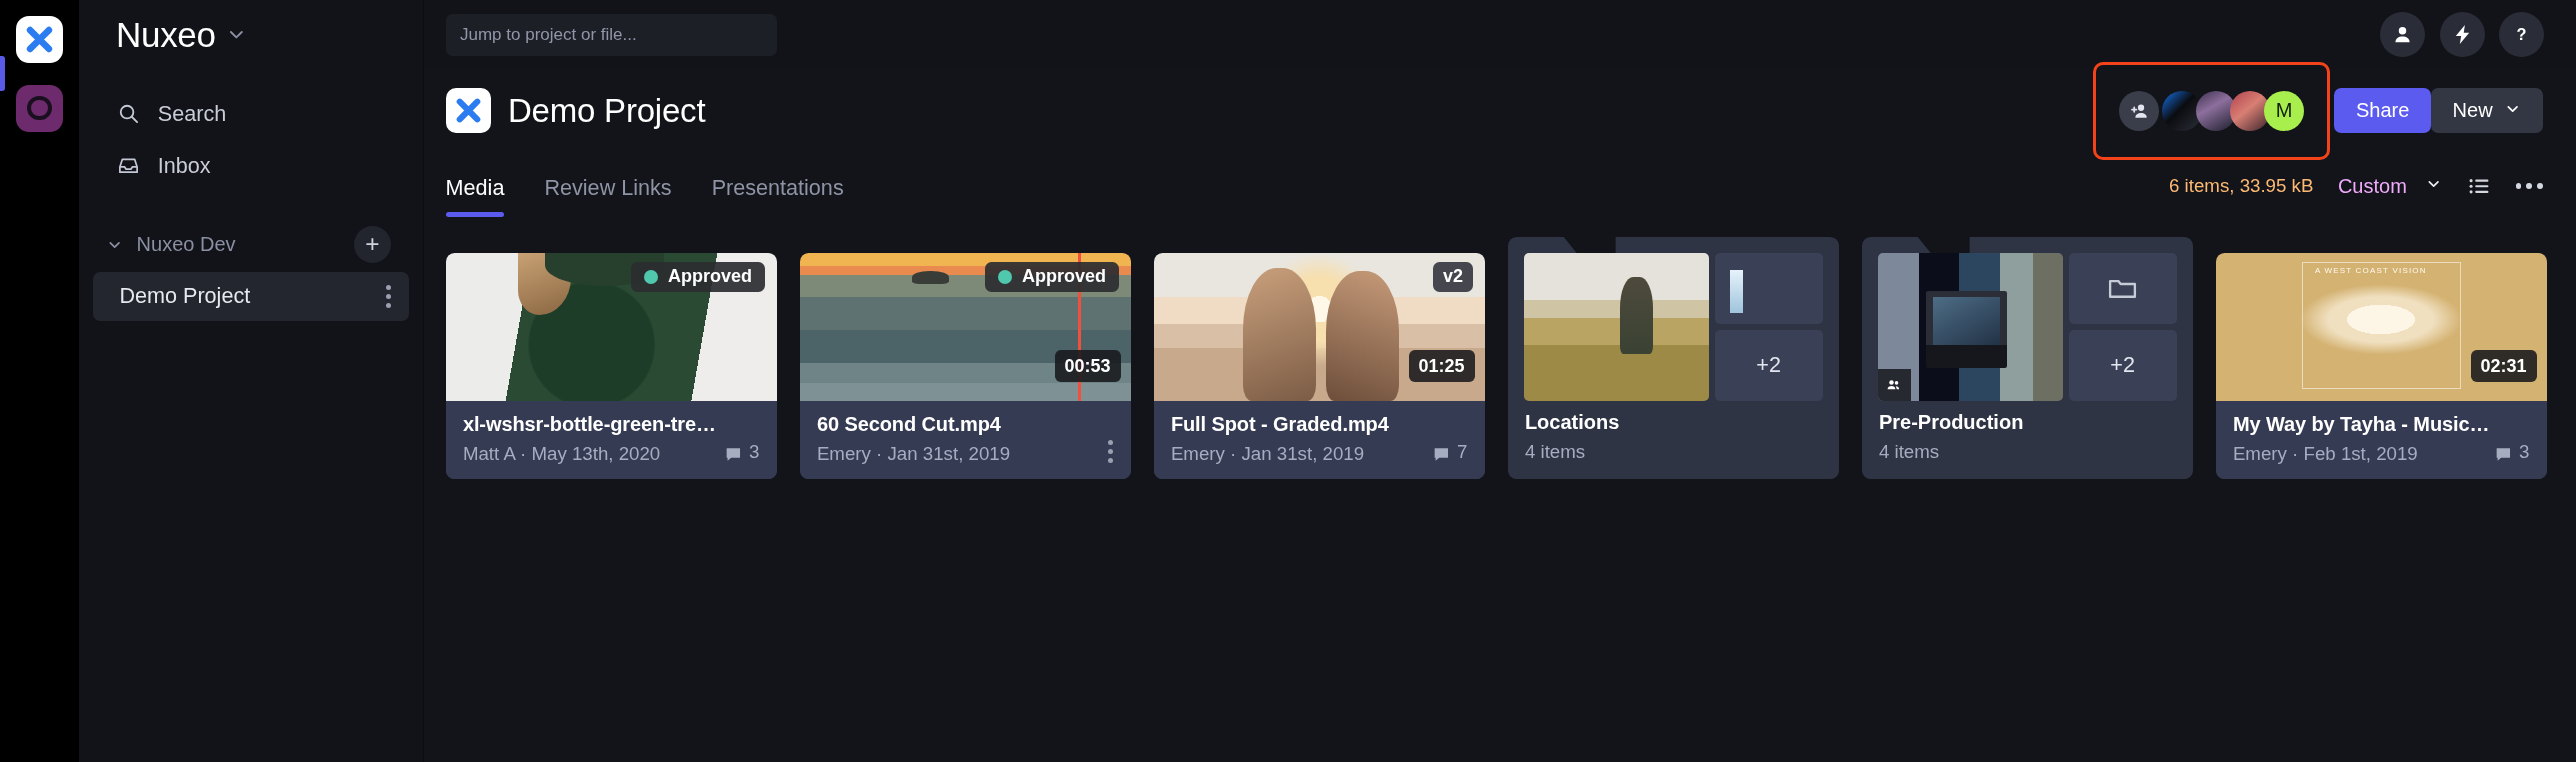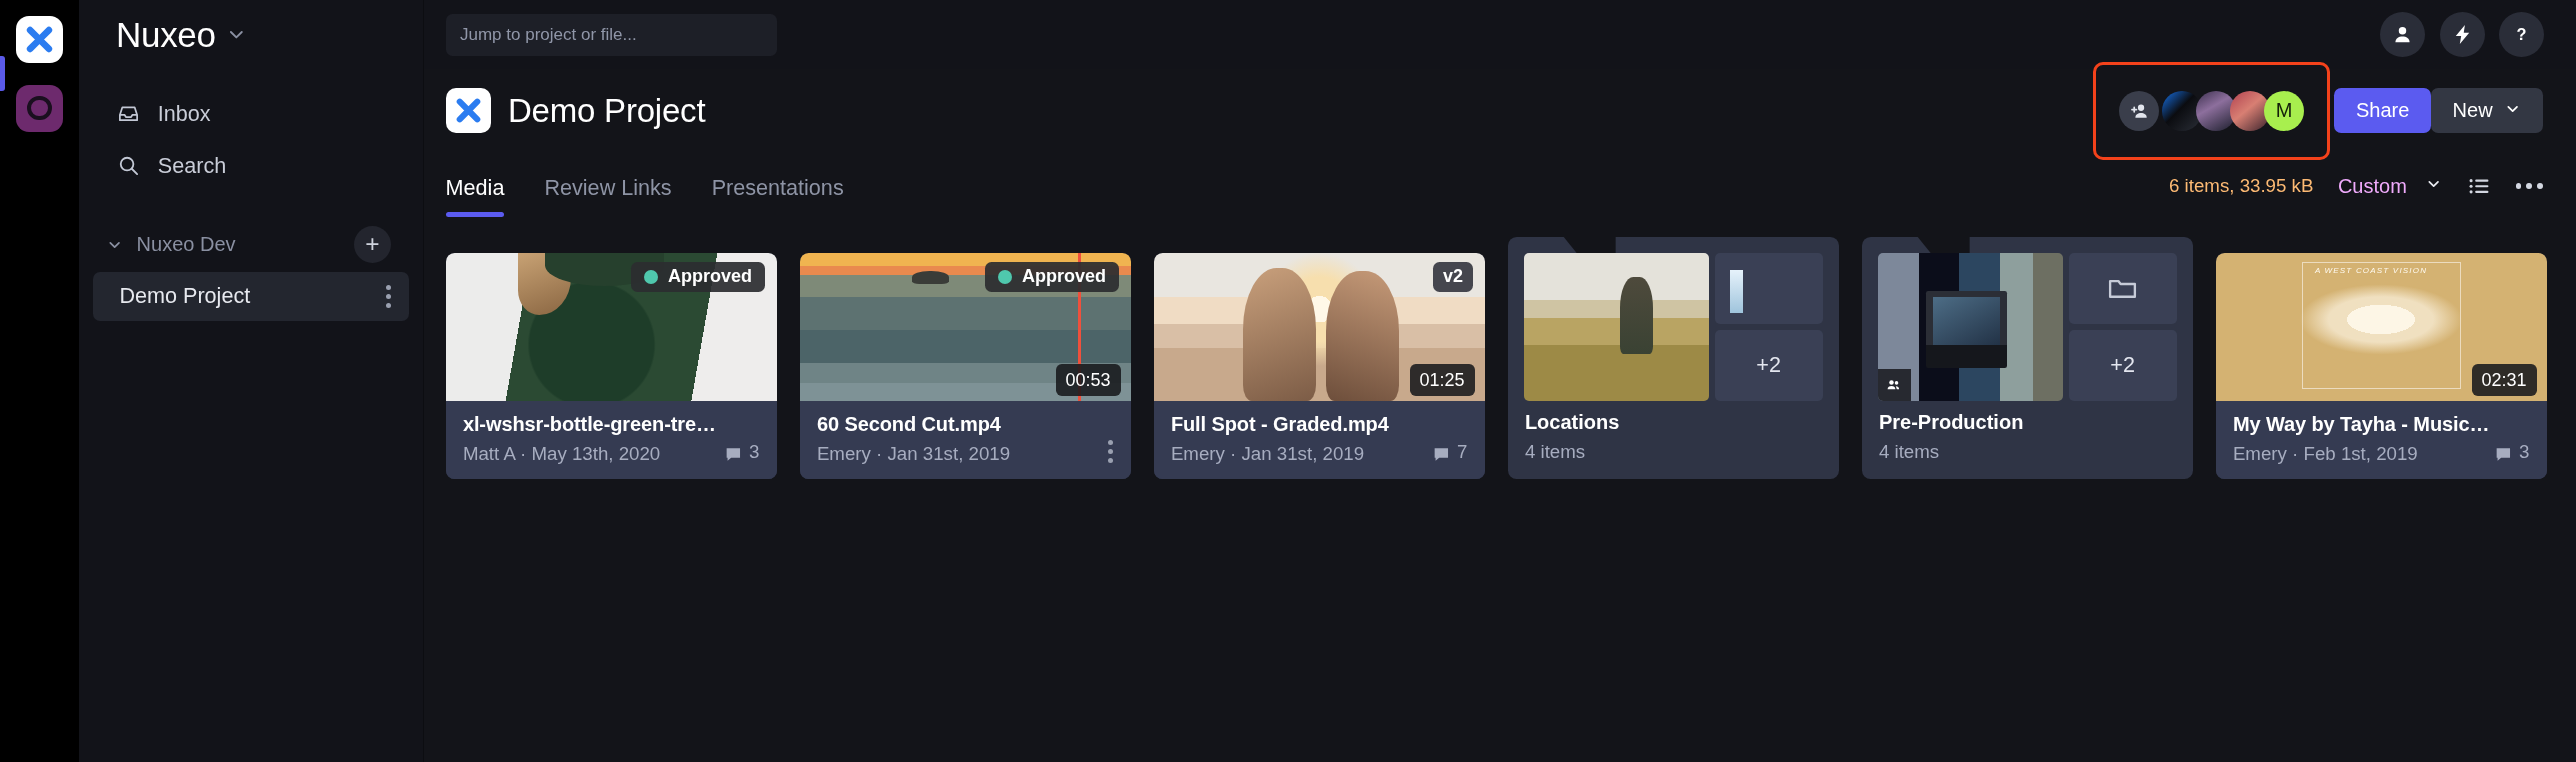--- a/index.html
+++ b/index.html
@@ -233,21 +233,21 @@
     border:1.4px solid rgba(255,255,255,0.55);
   }
   .art-gold .rose {
     position:absolute; left:50%; top:46%; transform:translate(-50%,-50%);
     width:56%; height:52%;
     background: radial-gradient(ellipse at 50% 48%, #fdf6e6 0 26%, #f0e0c0 26% 40%, rgba(240,224,192,0) 62%);
     border-radius: 50%;
   }
   .art-gold .wcv {
     position:absolute; left:30%; top:9%; font-size:8px; letter-spacing:1.2px;
-    color:#fffaf0; font-family:"Liberation Sans", sans-serif; white-space:nowrap;font-style:italic;
+    color:#fffaf0; font-family:"Liberation Sans", sans-serif; white-space:nowrap;
   }
   .art-field {
     background:
       linear-gradient(180deg,#e4e2da 0 32%, #cfc4a3 32% 44%, #b9a463 44% 62%, #9d8a46 62% 100%);
   }
   .art-field::before {
     content:""; position:absolute; left:52%; top:16%; width:18%; height:52%;
     background: linear-gradient(180deg,#4e4a3c,#3a4233); border-radius: 40% 40% 10% 10%;
   }
   .art-falls {
@@ -280,24 +280,24 @@
     color: #ffffff; font-size: 18px; font-weight: 600;
   }
   .dot-approved { width: 14.4px; height: 14.4px; border-radius: 50%; background: #4fc8ad; }
   .badge-version {
     position: absolute; top: 8.6px; right: 11.5px; height: 30px; min-width: 35px;
     background: rgba(58,60,68,0.94); border-radius: 6.5px;
     display: flex; align-items: center; justify-content: center; padding: 0 10px;
     color: #ffffff; font-size: 18px; font-weight: 600;
   }
   .badge-duration {
-    position: absolute; bottom: 5px; right: 10px; height: 29px;
+    position: absolute; bottom: 19px; right: 10px; height: 29px;
     background: rgba(24,25,29,0.88); border-radius: 5.8px;
     display: flex; align-items: center; padding: 16px 10px;
-    color: #ffffff; font-size: 18px; font-weight: 400;
+    color: #ffffff; font-size: 18px; font-weight: 700;
   }
   .playhead {
     position: absolute; top: 0; bottom: 0; left: 84%; width: 2.9px;
     background: #f0503c;
   }
   .badge-people {
     position: absolute; left: 0; bottom: 0; width: 33px; height: 32px;
     background: rgba(24,25,29,0.85);
     display: flex; align-items: center; justify-content: center;
   }
@@ -373,37 +373,37 @@
     <div class="ws-header">
       <span class="ws-name">Nuxeo</span>
       <span class="chev">
         <svg width="18.7" height="18.7" viewBox="0 0 24 24">
             <path d="M5 9l7 7 7-7" stroke="#8a90a2" stroke-width="2.4" fill="none" stroke-linecap="round" stroke-linejoin="round"></path>
           </svg>
       </span>
     </div>
 
     <div class="nav-list">
+      <div class="nav-item">
+        <span class="ico">
+          <svg width="23" height="23" viewBox="0 0 24 24">
+              <circle cx="10.5" cy="10.5" r="6.6" stroke="#c3c8d5" stroke-width="1.9" fill="none"></circle>
+              <path d="M15.4 15.4L21 21" stroke="#c3c8d5" stroke-width="1.9" stroke-linecap="round"></path>
+            </svg>
+        </span>
+        <span>Search</span>
+      </div>
       <div class="nav-item">
         <span class="ico">
           <svg width="23" height="23" viewBox="0 0 24 24">
               <path d="M3 13.5L5.6 5.5h12.8L21 13.5V19H3z" stroke="#c3c8d5" stroke-width="1.8" fill="none" stroke-linejoin="round"></path>
               <path d="M3 13.5h5l1.3 2.2h5.4l1.3-2.2h5" stroke="#c3c8d5" stroke-width="1.8" fill="none" stroke-linejoin="round"></path>
             </svg>
         </span>
         <span>Inbox</span>
-      </div>
-      <div class="nav-item">
-        <span class="ico">
-          <svg width="23" height="23" viewBox="0 0 24 24">
-              <circle cx="10.5" cy="10.5" r="6.6" stroke="#c3c8d5" stroke-width="1.9" fill="none"></circle>
-              <path d="M15.4 15.4L21 21" stroke="#c3c8d5" stroke-width="1.9" stroke-linecap="round"></path>
-            </svg>
-        </span>
-        <span>Search</span>
       </div>
     </div>
 
     <div class="tree">
       <div class="tree-group">
         <span class="caret">
           <svg width="17.3" height="17.3" viewBox="0 0 24 24">
               <path d="M6 9.5l6 6 6-6" stroke="#8a90a2" stroke-width="2.4" fill="none" stroke-linecap="round" stroke-linejoin="round"></path>
             </svg>
         </span>

